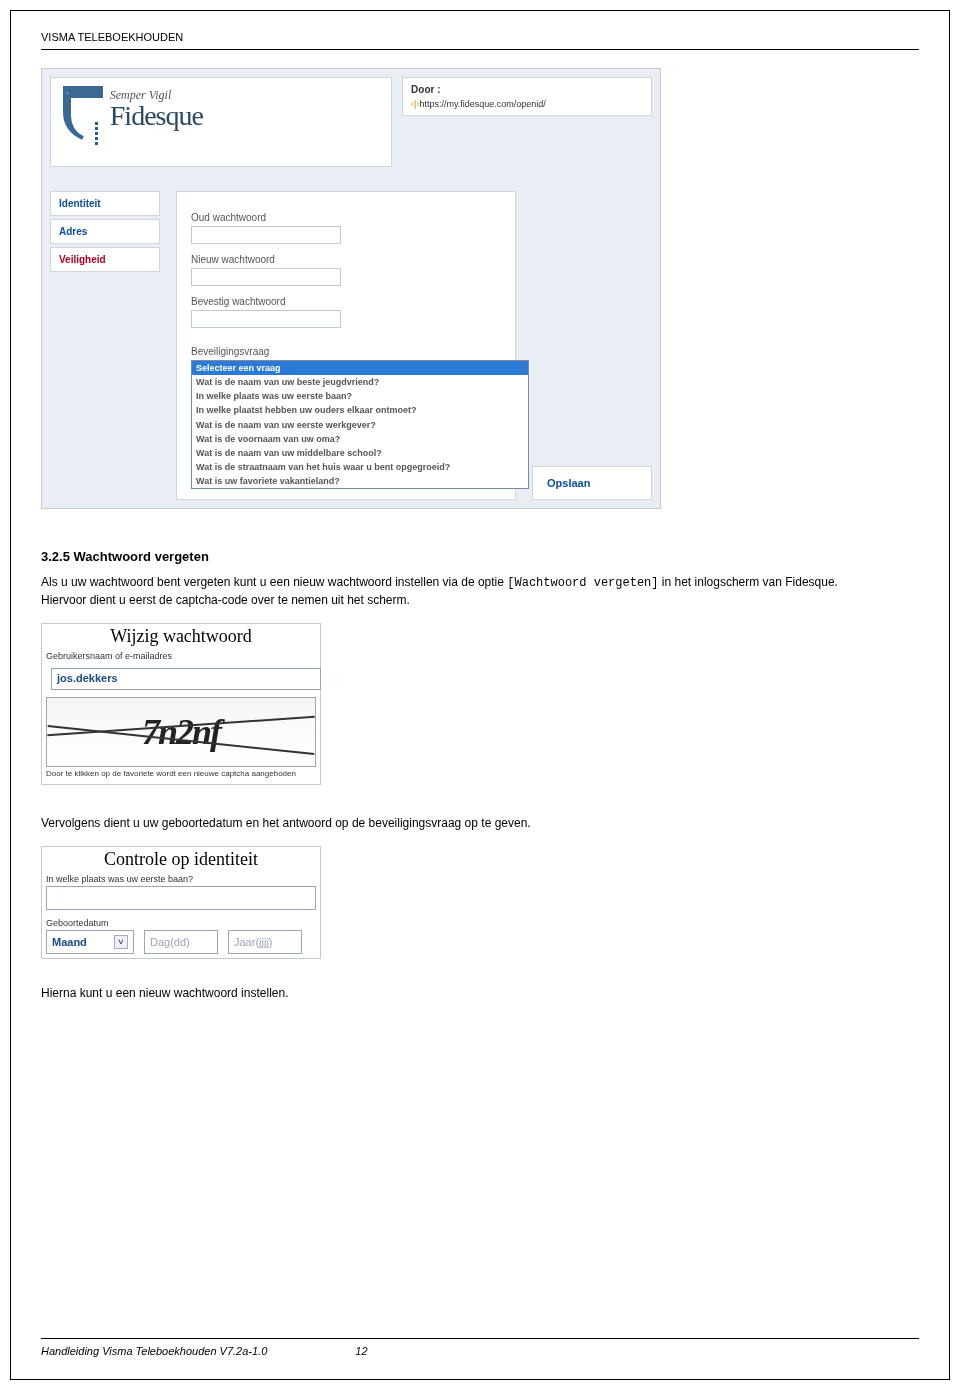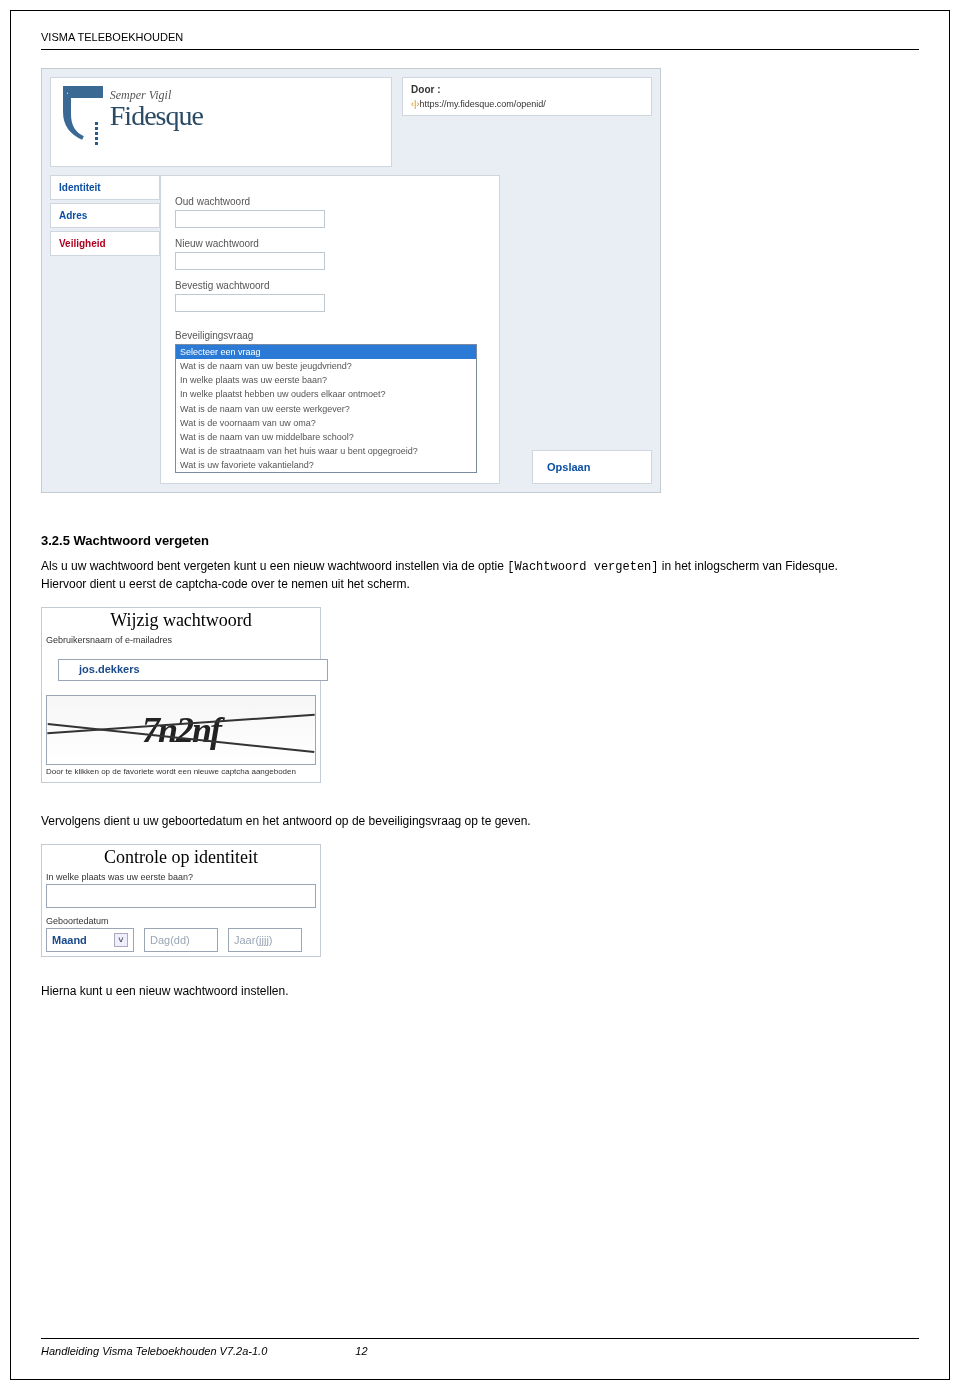--- a/index.html
+++ b/index.html
@@ -86,22 +86,22 @@
     border: 1px solid #d0d6de;
     width: 260px;
     padding: 6px 8px;
     font-size: 10px;
   }
   .naam-box .lbl { font-weight: bold; color: #333; margin-bottom: 4px; }
   .naam-box .url { color: #333; font-size: 9px; }
   .naam-box .cursor { color: #c80; }
   .panel-main {
     display: flex;
-    gap: 0;
-    margin-top: 8px;
+    gap: 16px;
+    margin-top: 24px;
   }
   .side-nav {
     width: 110px;
     font-size: 10px;
   }
   .side-nav .nav-item {
     background: #fff;
     border: 1px solid #d0d6de;
     padding: 6px 8px;
     margin-bottom: 3px;
@@ -121,24 +121,25 @@
   .form-label { margin-top: 10px; margin-bottom: 3px; }
   .form-input {
     width: 150px;
     height: 18px;
     border: 1px solid #c0c8d0;
     background: #fff;
   }
   .sec-question-label { margin-top: 18px; margin-bottom: 3px; }
   .question-list {
     border: 1px solid #7a8aa0;
-    width: 302px;
+    width: 338px;
     font-size: 9px;
     line-height: 1.35;
     background: #fff;
+    font-weight: bold;
   }
   .question-list .q {
     padding: 1px 4px;
     white-space: nowrap;
     overflow: hidden;
   }
   .question-list .q.selected {
     background: #2b7bd6;
     color: #fff;
   }
@@ -186,22 +187,22 @@
   }
   .mini-sub {
     font-size: 9px;
     color: #333;
     margin: 2px 0 2px 2px;
   }
   .mini-input {
     border: 1px solid #9aa6b4;
     height: 22px;
     width: 270px;
-    margin: 14px;
-    padding: 3px 20px;
+    margin: 7px;
+    padding: 3px 5px;
     font-size: 11px;
     font-weight: bold;
     color: #1a4a8a;
     background: #fff;
   }
   .mini-input.placeholder { color: #9aa6b4; font-weight: normal; }
   .captcha-box {
     border: 1px solid #9aa6b4;
     width: 270px;
     height: 70px;

